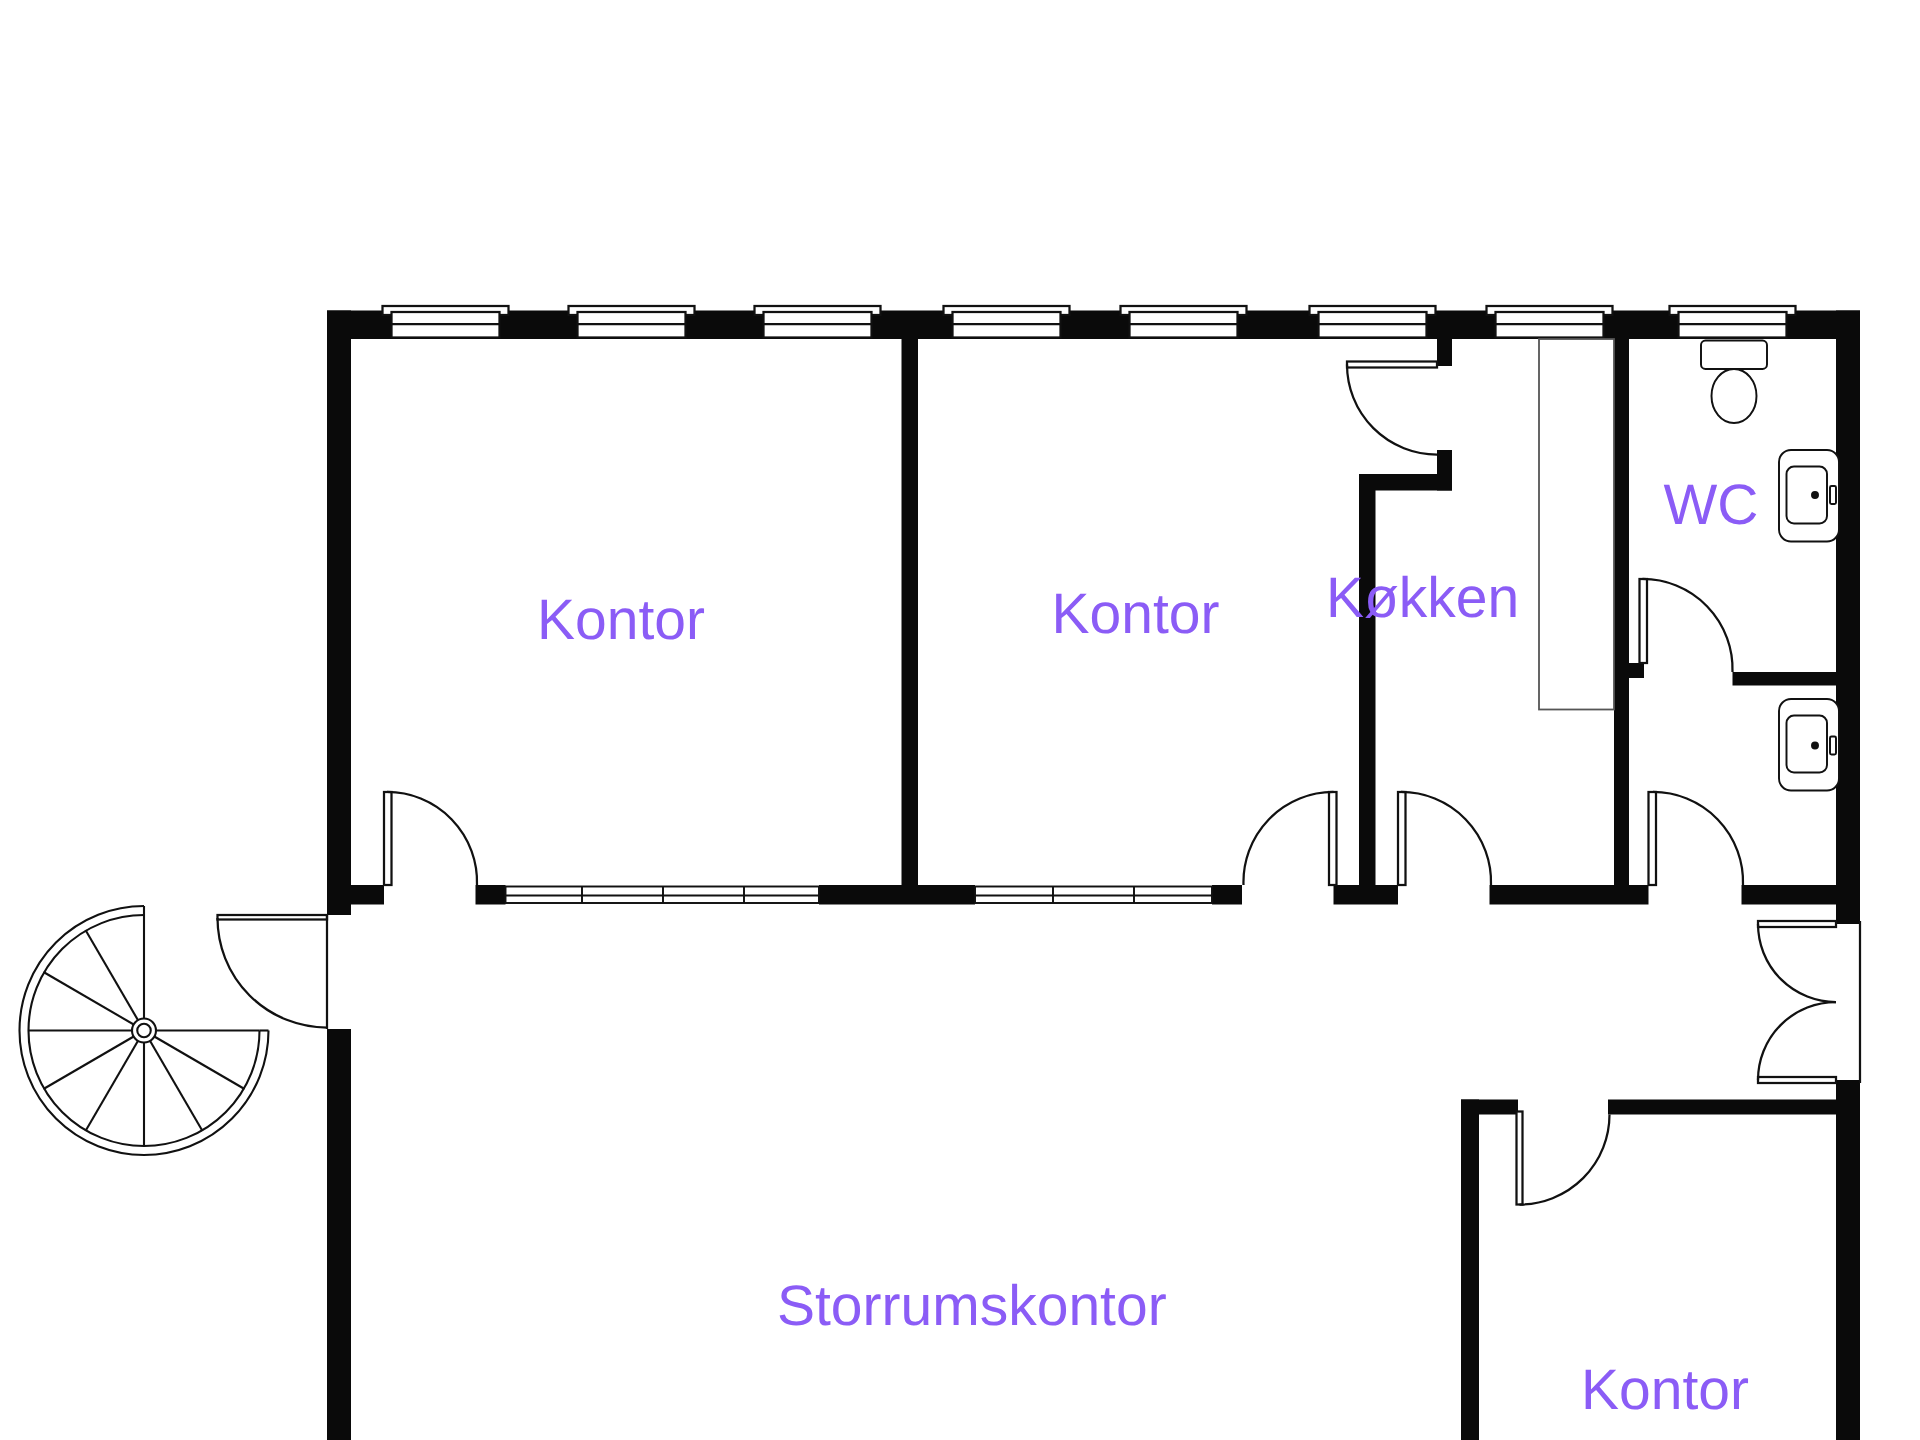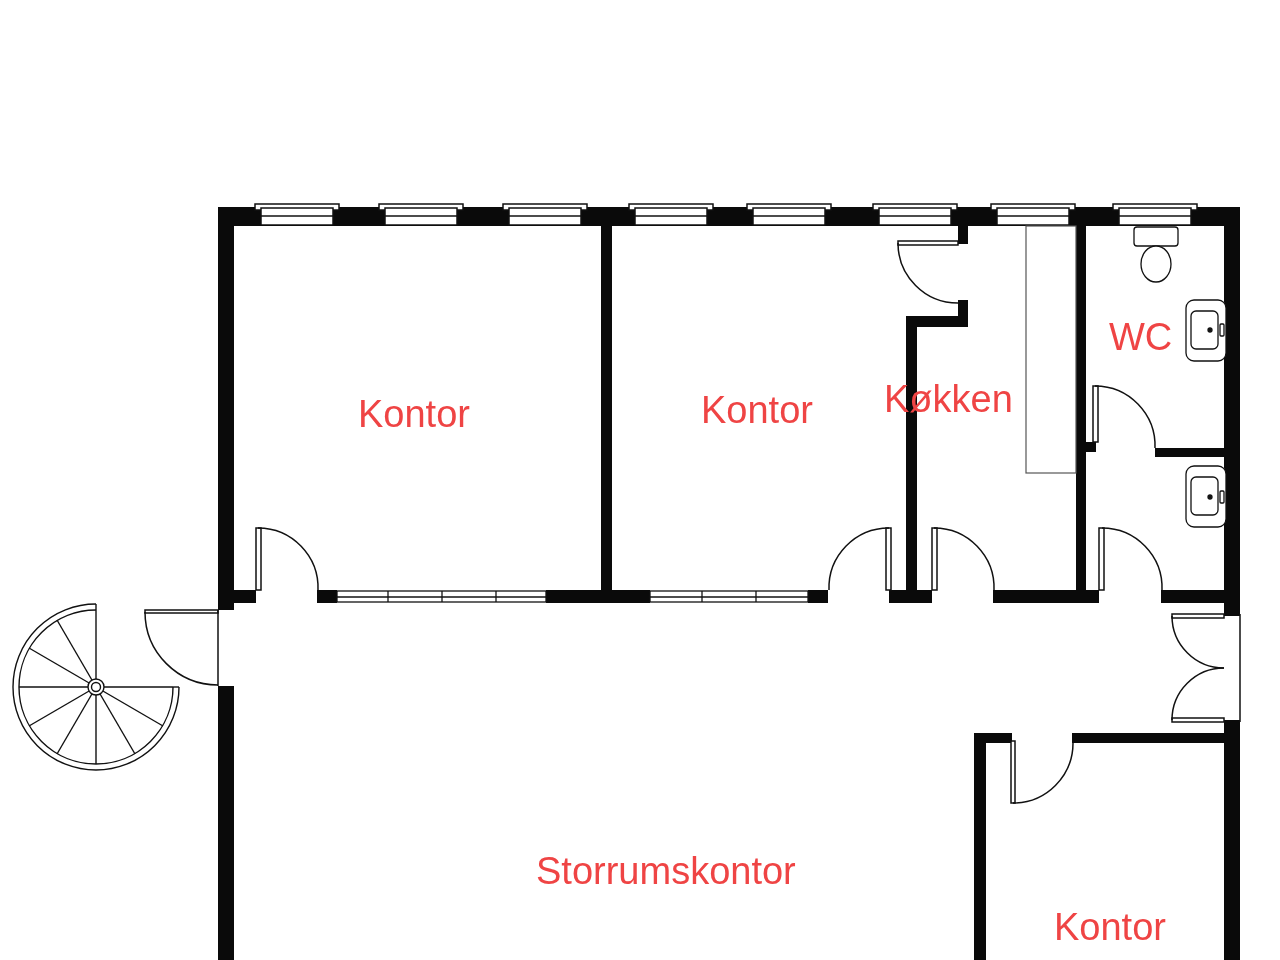--- a/index.html
+++ b/index.html
@@ -1,18 +1,18 @@
 <!DOCTYPE html>
 <html><head>
 <meta charset="utf-8">
 <style>
   html, body { margin:0; padding:0; background:#ffffff; }
   body { width:1280px; height:960px; overflow:hidden; position:relative; font-family:"Liberation Sans", sans-serif; }
   svg { position:absolute; left:0; top:0; }
-  .room-label { position:absolute; font-family:"Liberation Sans", sans-serif; color:#ef4444; white-space:nowrap; font-size:38px; line-height:1; }
+  .room-label { position:absolute; font-family:"Liberation Sans", sans-serif; color:#8b5cf6; white-space:nowrap; font-size:38px; line-height:1; }
 </style>
 </head>
 <body>
 
 <svg width="1280" height="960" viewBox="0 0 1280 960" xmlns="http://www.w3.org/2000/svg">
   <g fill="#0a0a0a">
 
     <rect x="218" y="207" width="1022" height="19"></rect>
 
     <rect x="218" y="207" width="16" height="403"></rect>
@@ -176,14 +176,14 @@
     <line x1="96" y1="687" x2="163" y2="726"></line>
     <circle cx="96" cy="687" r="8" fill="#fff"></circle>
     <circle cx="96" cy="687" r="4.5"></circle>
   </g>
 </svg>
 
 <div class="room-label" style="left:358px;top:395px;">Kontor</div>
 <div class="room-label" style="left:701px;top:391px;">Kontor</div>
 <div class="room-label" style="left:884px;top:380px;">Køkken</div>
 <div class="room-label" style="left:1109px;top:318px;">WC</div>
-<div class="room-label" style="left:536px;top:852px;">Storrumskontor</div>
+<div class="room-label" style="left:518px;top:852px;">Storrumskontor</div>
 <div class="room-label" style="left:1054px;top:908px;">Kontor</div>
 
 </body></html>

